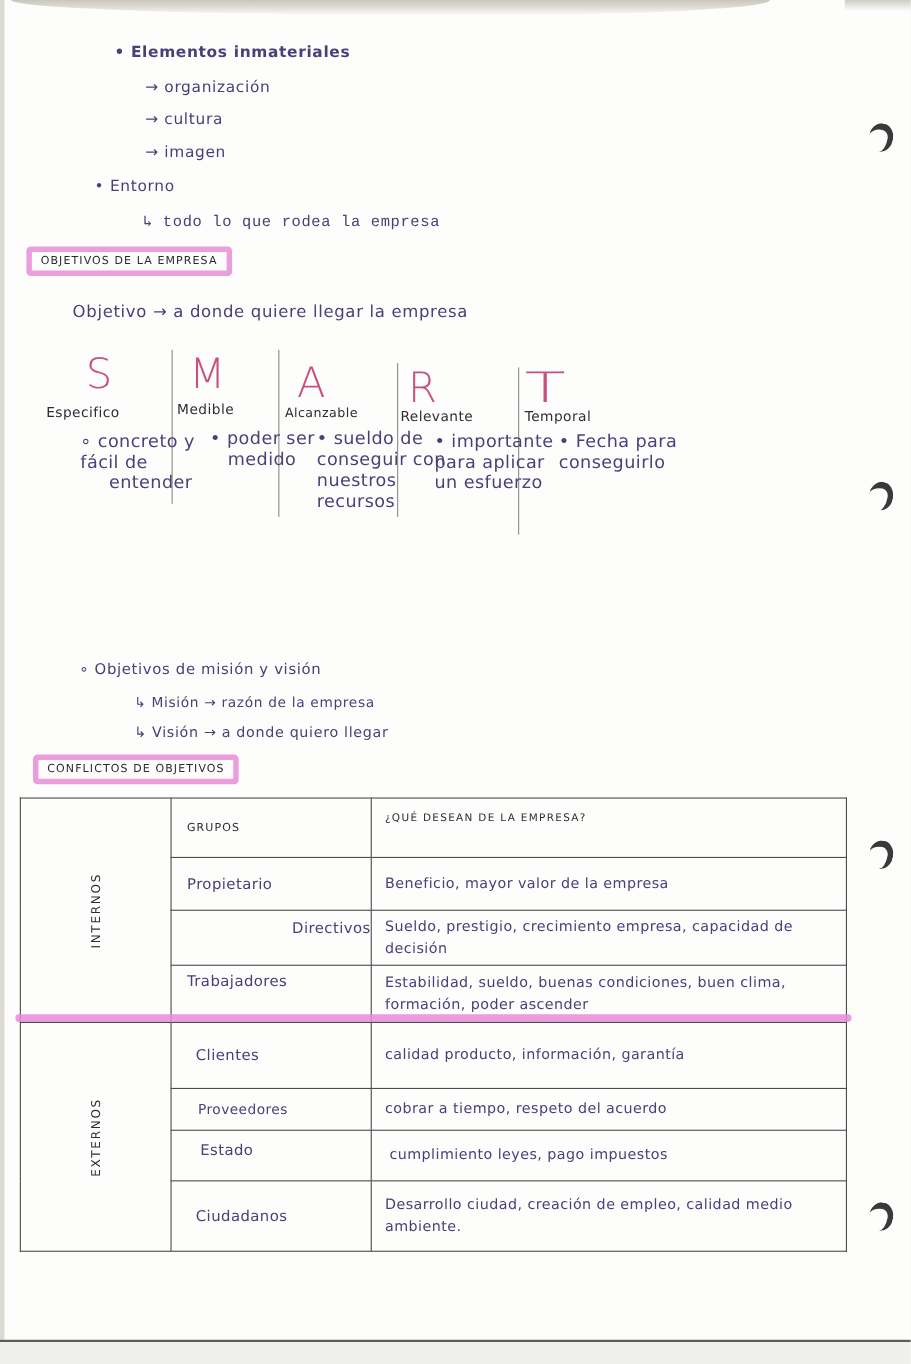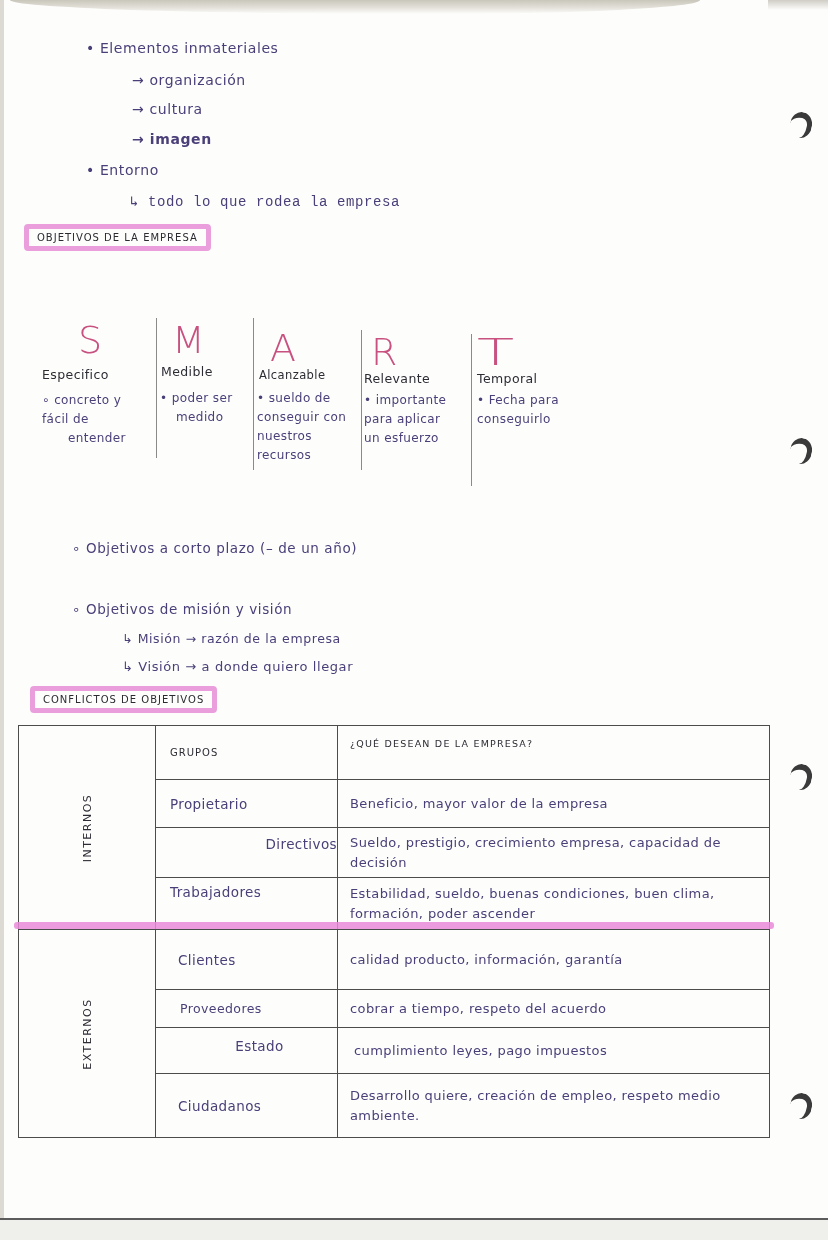--- a/index.html
+++ b/index.html
@@ -40,21 +40,21 @@
   .ink { color: #4a3f78; font-family: "DejaVu Sans", sans-serif; font-size: 14px; letter-spacing: 0.6px; position: absolute; white-space: nowrap; }
 
   .hl-box {
     position: absolute; border: 5px solid #ea9fdc; border-radius: 4px;
     background: transparent;
     padding: 3px 8px; color: #2a2a30; font-size: 10px; letter-spacing: 1px;
     text-transform: uppercase; white-space: nowrap;
   }
   .smart-letter { position: absolute; font-size: 38px; color: #c8517f; font-family: "DejaVu Sans", sans-serif; font-weight: 300; }
   .smart-word { position: absolute; font-size: 12.5px; color: #2c2c34; letter-spacing: 0.4px; white-space: nowrap; }
-  .smart-desc { position: absolute; font-size: 12px; color: #4a3f78; line-height: 19px; letter-spacing: 0.4px; }
+  .smart-desc { position: absolute; font-size: 16px; color: #4a3f78; line-height: 19px; letter-spacing: 0.4px; margin-left: 31px; }
   .vline { position: absolute; width: 1px; background: #8a8a8a; }
 
   table.conf {
     position: absolute; left: 18px; top: 725px; width: 752px; border-collapse: collapse;
     table-layout: fixed;
   }
   table.conf td { border: 1.4px solid #4c4c4c; vertical-align: middle; }
   .cat-cell { position: relative; width: 137px; }
   .cat-label {
     position: absolute; left: 50%; top: 50%;
@@ -76,28 +76,29 @@
 <div class="page">
   <div class="top-shadow"></div>
   <div class="top-shadow-right"></div>
   <div class="left-edge"></div>
 
   <div class="binder-hole" style="left:790px; top:112px;"></div>
   <div class="binder-hole" style="left:790px; top:438px;"></div>
   <div class="binder-hole" style="left:790px; top:764px;"></div>
   <div class="binder-hole" style="left:790px; top:1093px;"></div>
 
-  <div class="ink" style="left:86px; top:40px;">• Elementos inmateriales</div>
+  <div class="ink" style="left:104px; top:40px;font-weight:bold;">• Elementos inmateriales</div>
   <div class="ink" style="left:132px; top:72px;">→ organización</div>
   <div class="ink" style="left:132px; top:101px;">→ cultura</div>
-  <div class="ink" style="left:132px; top:131px;font-weight:bold;">→ imagen</div>
+  <div class="ink" style="left:132px; top:131px;">→ imagen</div>
   <div class="ink" style="left:86px; top:162px;">• Entorno</div>
   <div class="ink" style="left:130px; top:193px;font-family:Liberation Mono, monospace;">↳ todo lo que rodea la empresa</div>
 
   <div class="hl-box" style="left:24px; top:224px;">Objetivos de la empresa</div>
+  <div class="ink" style="left:66px; top:274px; font-size:15px;">Objetivo → a donde quiere llegar la empresa</div>
 
   <div>
     <div class="vline" style="left:156px; top:318px; height:140px;"></div>
     <div class="vline" style="left:253px; top:318px; height:152px;"></div>
     <div class="vline" style="left:361px; top:330px; height:140px;"></div>
     <div class="vline" style="left:471px; top:334px; height:152px;"></div>
 
     <div class="smart-letter" style="left:78px; top:318px;">S</div>
     <div class="smart-word" style="left:42px; top:367px;">Especifico</div>
     <div class="smart-desc" style="left:42px; top:391px;">
@@ -131,21 +132,20 @@
     </div>
 
     <div class="smart-letter" style="left:484px; top:330px; transform:scaleX(1.6);">T</div>
     <div class="smart-word" style="left:477px; top:371px;">Temporal</div>
     <div class="smart-desc" style="left:477px; top:391px;">
       <div>• Fecha para</div>
       <div>conseguirlo</div>
     </div>
   </div>
 
-  <div class="ink" style="left:72px; top:540px; font-size:13.5px;">∘ Objetivos a corto plazo (– de un año)</div>
   <div class="ink" style="left:72px; top:601px; font-size:13.5px;">∘ Objetivos de misión y visión</div>
   <div class="ink" style="left:122px; top:631px; font-size:12.5px;">↳ Misión → razón de la empresa</div>
   <div class="ink" style="left:122px; top:659px; font-size:13px;">↳ Visión → a donde quiero llegar</div>
 
   <div class="hl-box" style="left:30px; top:686px;">Conflictos de objetivos</div>
 
   <table class="conf">
     <colgroup>
       <col style="width:137px;">
       <col style="width:182px;">
@@ -176,26 +176,26 @@
         <span class="cat-label">Externos</span>
       </td>
       <td class="grp" style="padding-left:22px;">Clientes</td>
       <td class="want">calidad producto, información, garantía</td>
     </tr>
     <tr style="height:38px;">
       <td class="grp" style="padding-left:24px; font-size:12.5px;">Proveedores</td>
       <td class="want">cobrar a tiempo, respeto del acuerdo</td>
     </tr>
     <tr style="height:46px;">
-      <td class="grp" style="padding-left:26px; vertical-align:top; padding-top:10px;text-align:center;">Estado</td>
+      <td class="grp" style="padding-left:26px; vertical-align:top; padding-top:10px;">Estado</td>
       <td class="want" style="padding-left:16px;">cumplimiento leyes, pago impuestos</td>
     </tr>
     <tr style="height:64px;">
       <td class="grp" style="padding-left:22px;">Ciudadanos</td>
-      <td class="want">Desarrollo quiere, creación de empleo, respeto medio ambiente.</td>
+      <td class="want">Desarrollo ciudad, creación de empleo, calidad medio ambiente.</td>
     </tr>
   </tbody>
     </table>
   <div class="pink-sep"></div>
 
   <div class="bottom-fold"></div>
   <div class="bottom-edge"></div>
 </div>
 
 </body></html>

